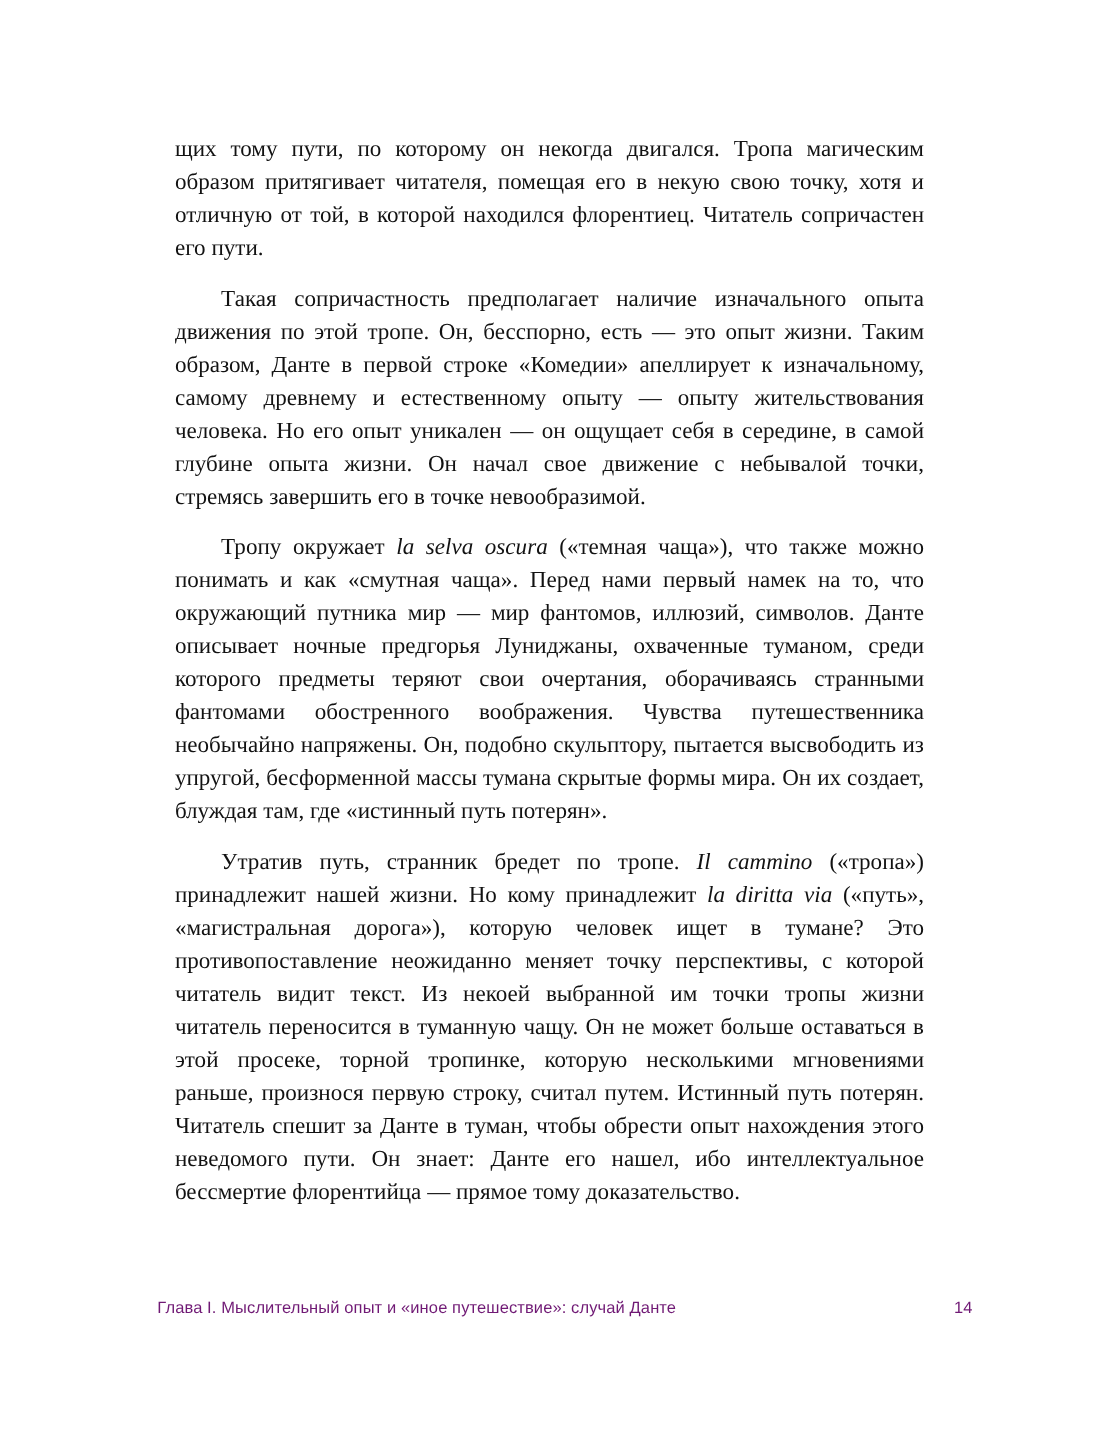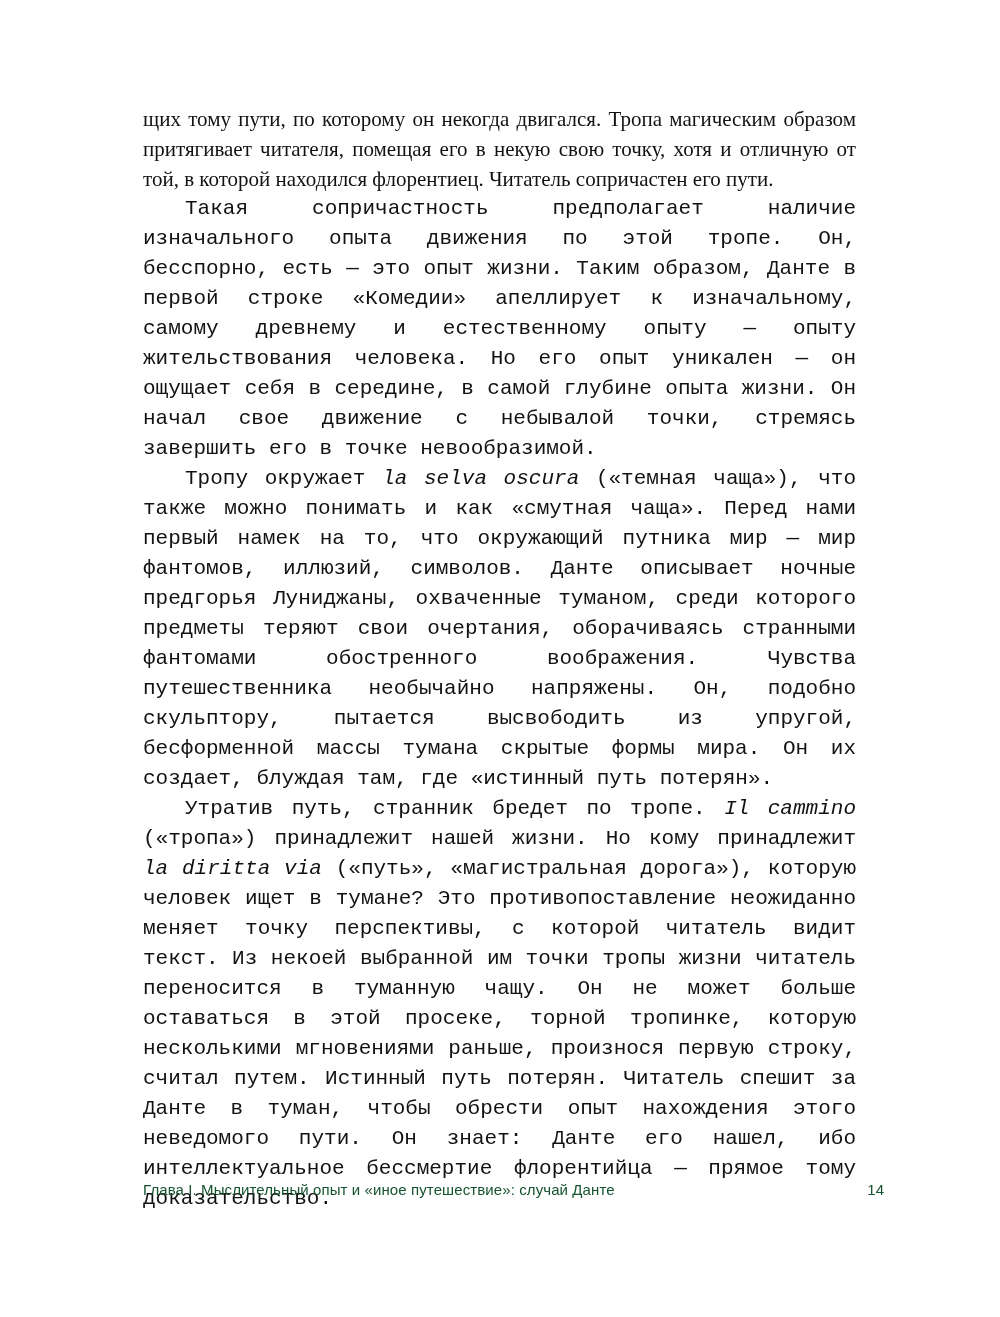--- a/index.html
+++ b/index.html
@@ -21,41 +21,40 @@
     width: 713px;
     font-family: "Liberation Serif", "DejaVu Serif", serif;
     font-size: 21px;
     line-height: 30px;
     color: #121212;
     text-align: justify;
     hyphens: auto;
     -webkit-hyphens: auto;
   }
   .text-block p {
-    margin: 0;
+    margin: 16px;
     padding: 0;
   }
   .text-block p.indent {
     text-indent: 42px;
-    font-family: Liberation Mono, monospace;
   }
   .italic {
     font-style: italic;
   }
   .footer {
     position: absolute;
     left: 143px;
     width: 741px;
     top: 1181px;
     display: flex;
     justify-content: space-between;
     align-items: center;
     font-family: "Liberation Sans", "DejaVu Sans", sans-serif;
     font-size: 15px;
-    color: #14532d;
+    color: #701a75;
   }
   .footer .running-title {
     letter-spacing: 0.1px;
   }
 </style>
 </head>
 <body>
 
 <div class="page">
   <div class="text-block">

